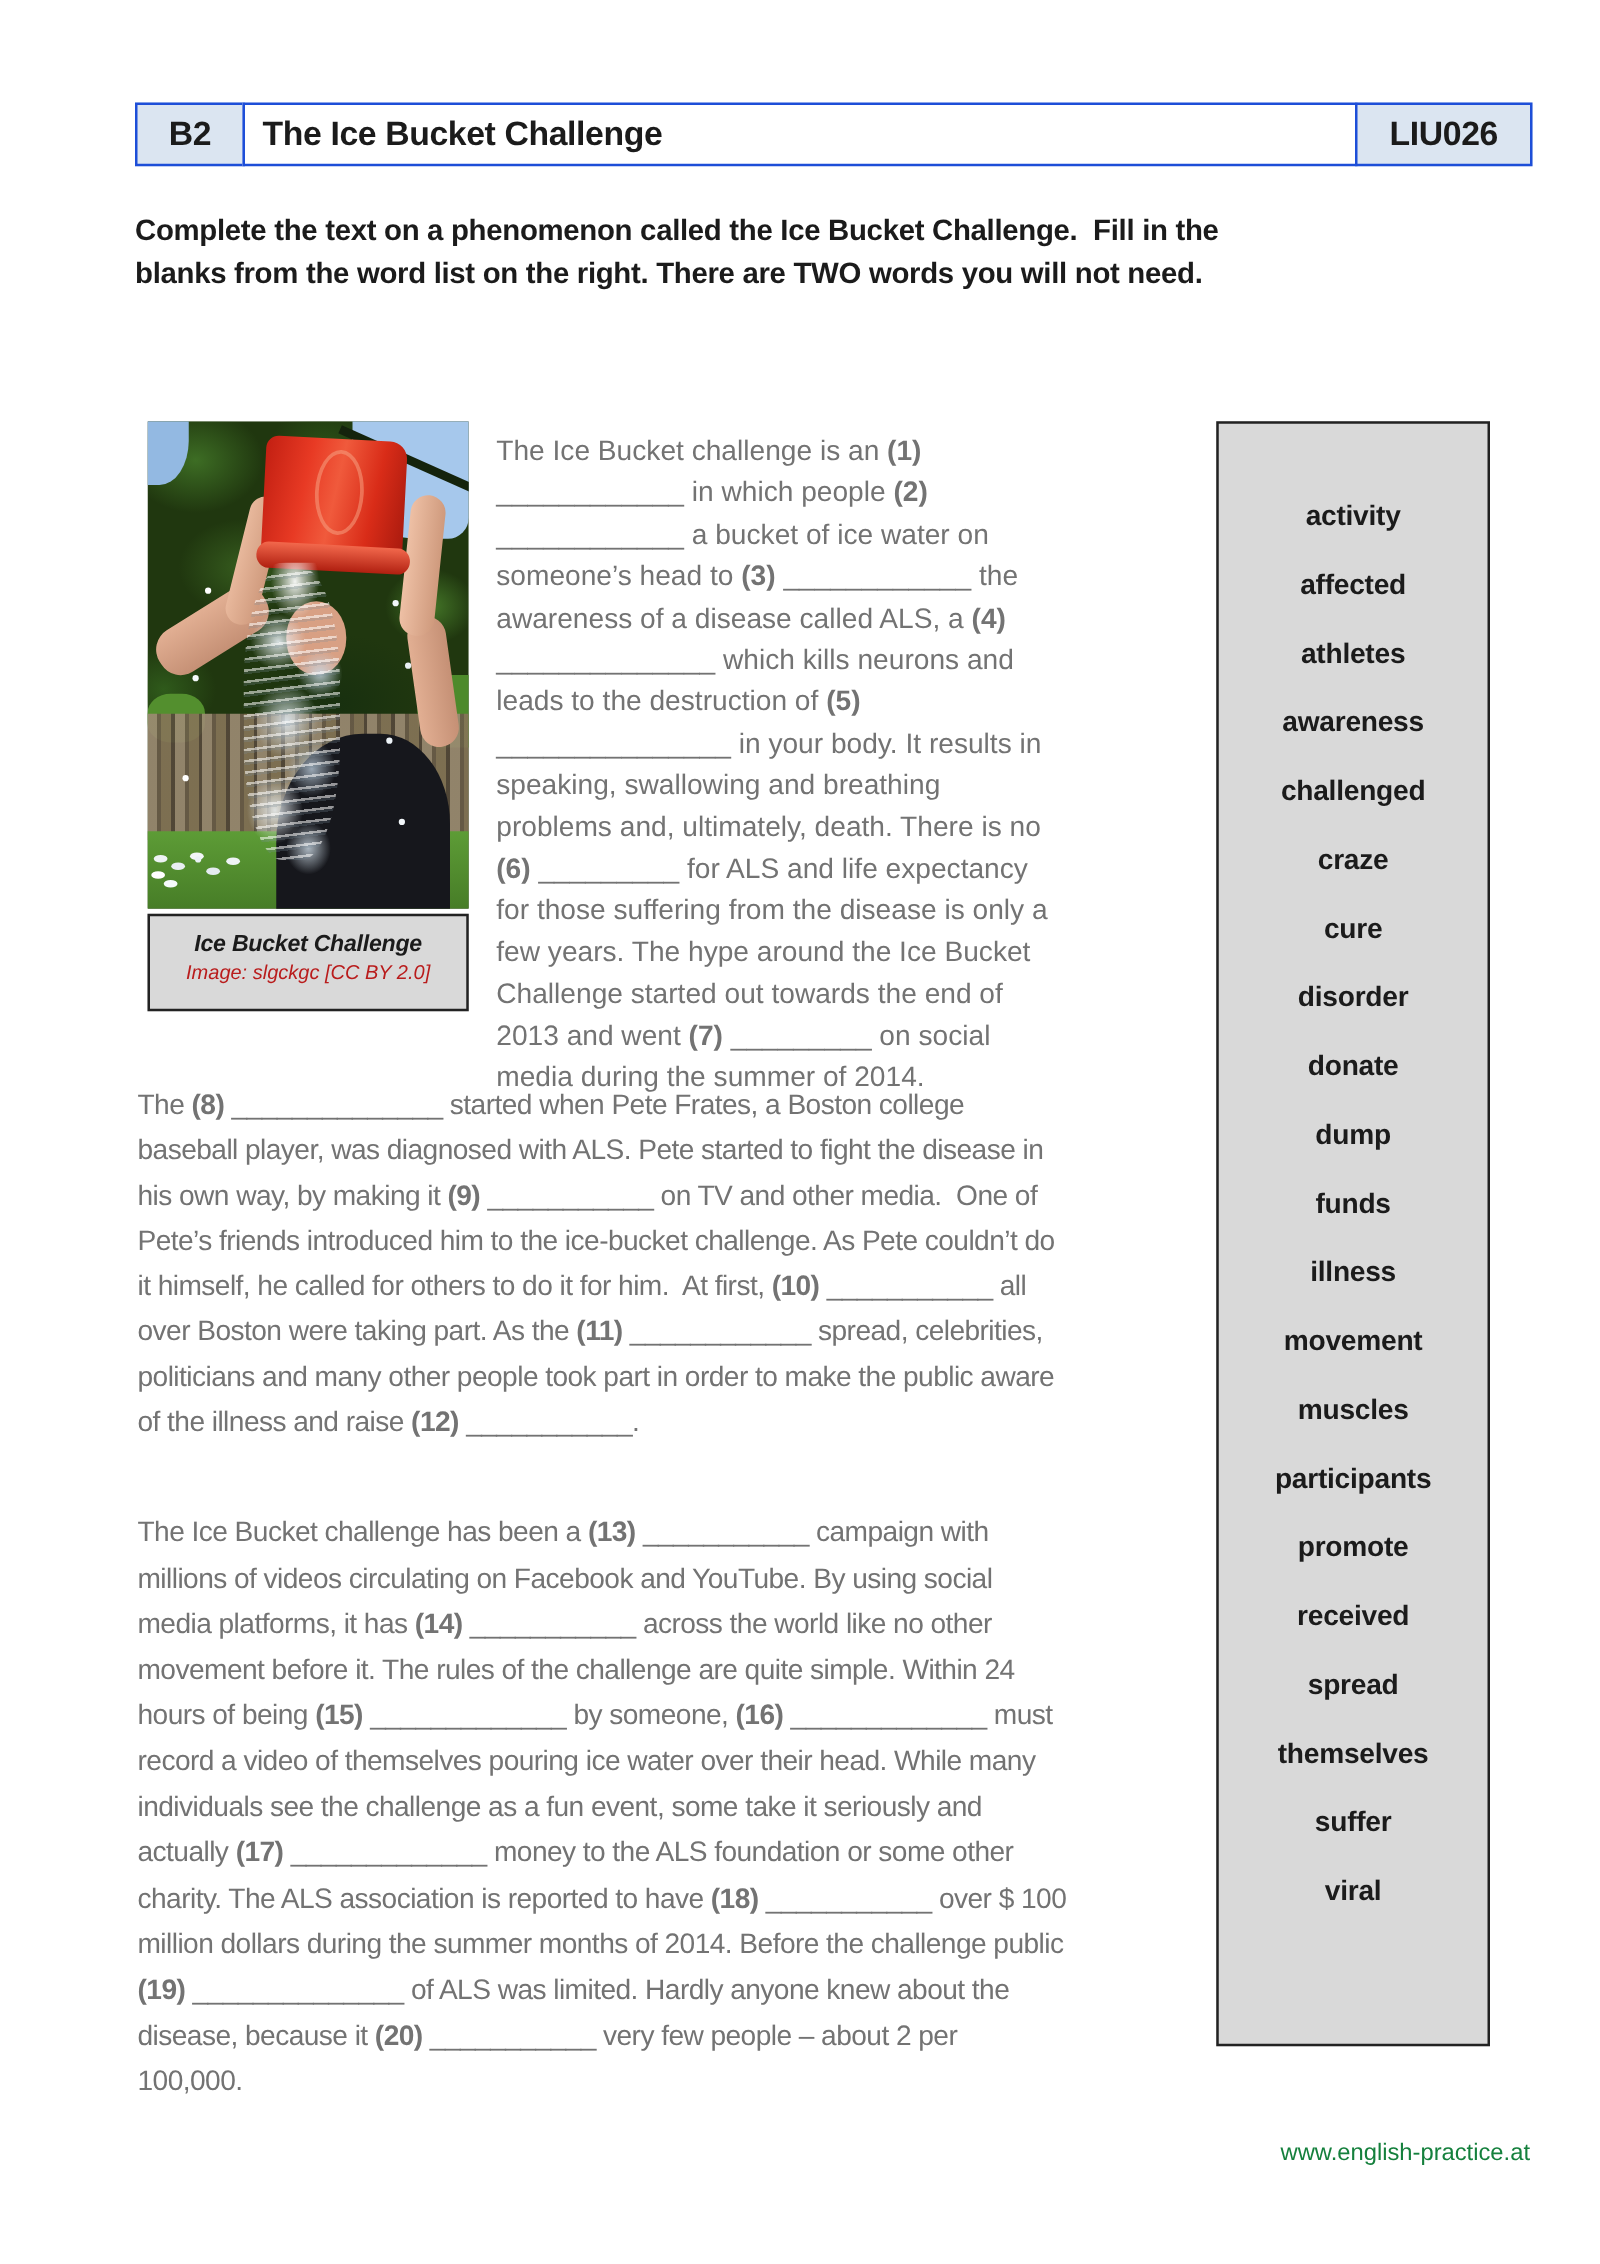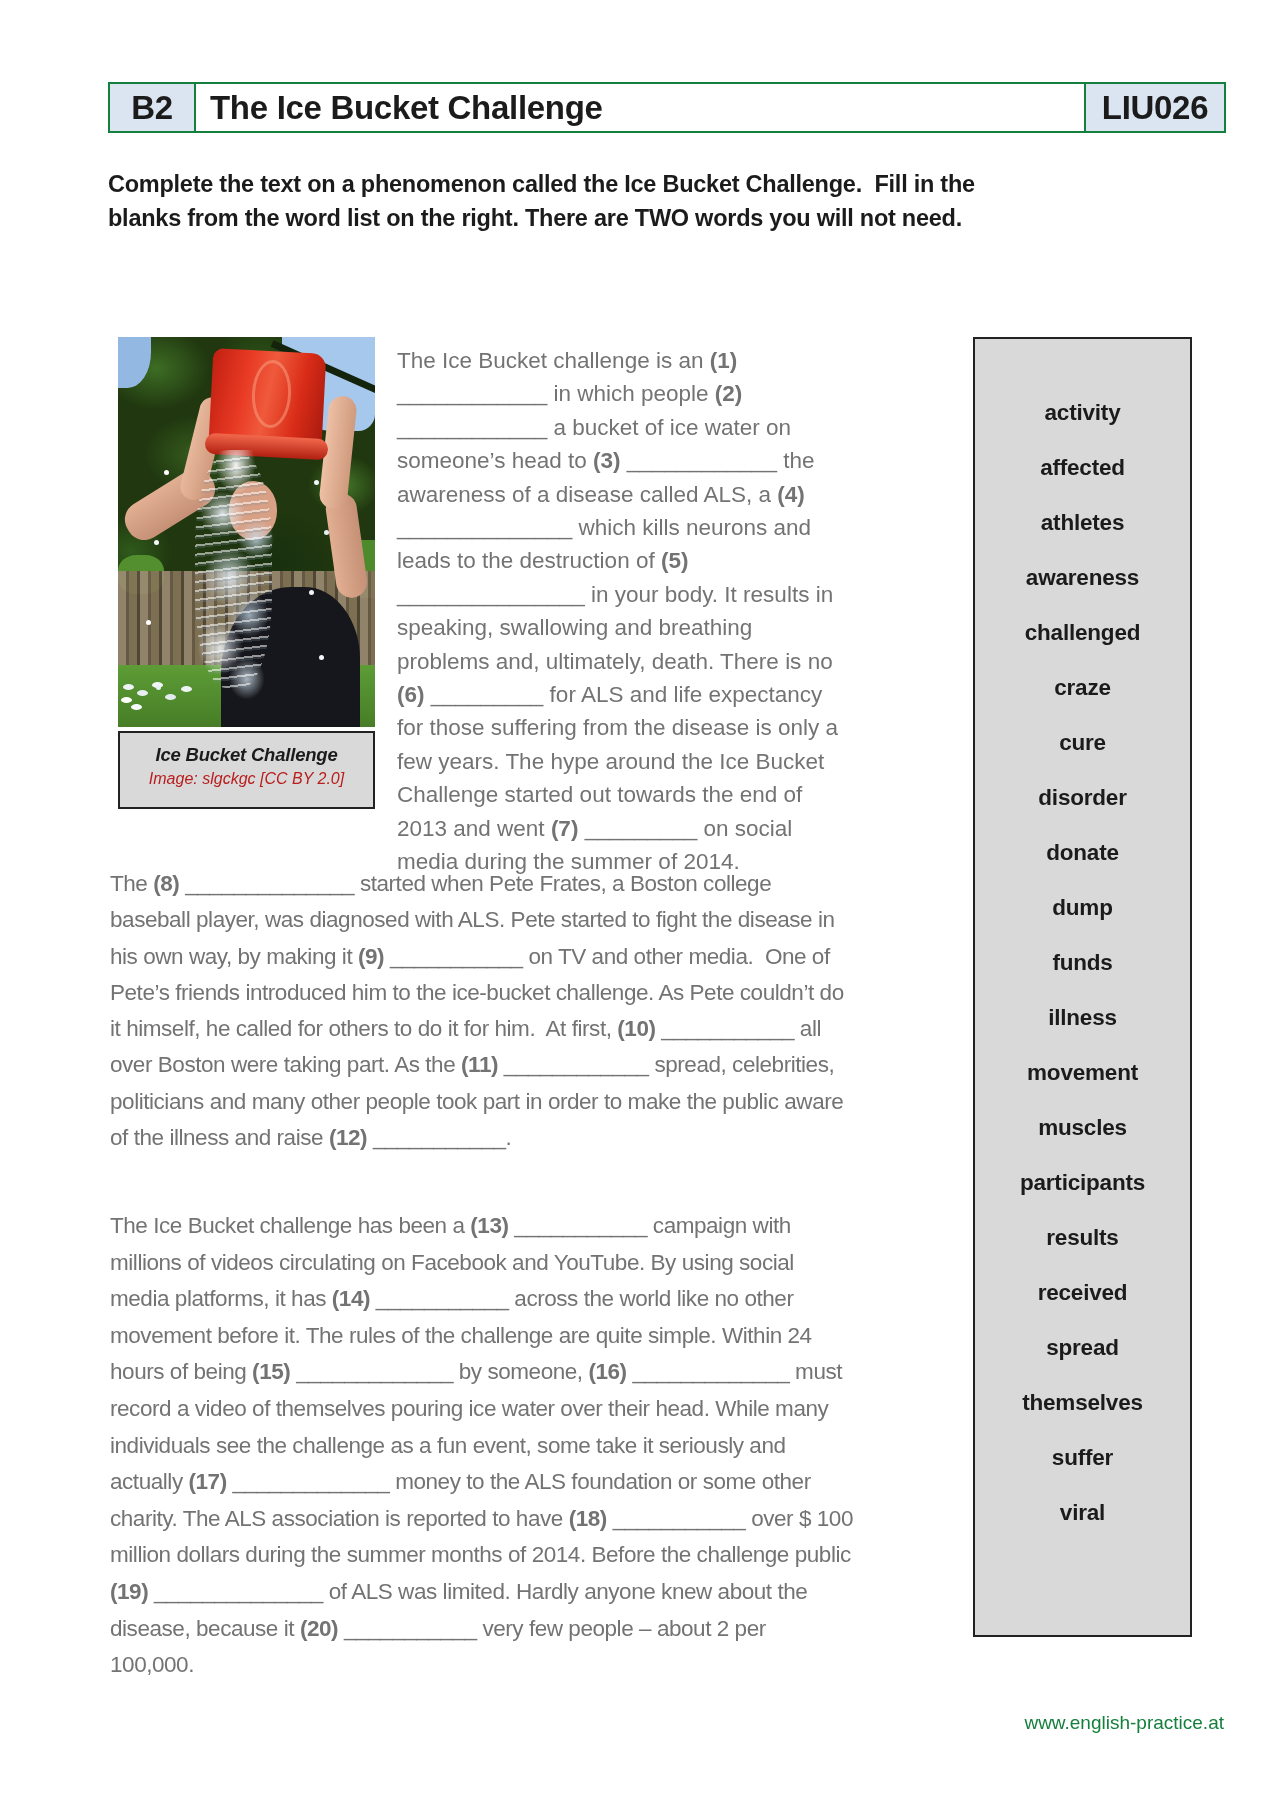--- a/index.html
+++ b/index.html
@@ -3,21 +3,21 @@
 <meta charset="utf-8">
 <style>
   html,body { margin:0; padding:0; background:#ffffff; }
   .page {
     position:relative; width:1280px; height:1811px; background:#ffffff;
     font-family:"Liberation Sans", sans-serif; color:#1b1b1b; overflow:hidden;
   }
 
   
   .header-bar { position:absolute; left:108px; top:82px; width:1118px; height:51px; display:flex; }
-  .hcell { border:2px solid #15803d; box-sizing:border-box; display:flex; align-items:center; font-weight:bold; font-size:33px; letter-spacing:-0.3px; }
+  .hcell { border:2px solid #1d4ed8; box-sizing:border-box; display:flex; align-items:center; font-weight:bold; font-size:27px; letter-spacing:-0.3px; }
   .hcell-b2 { width:88px; justify-content:center; background:#dbe5f1; }
   .hcell-title { flex:1; margin-left:-2px; background:#ffffff; padding-left:14px; }
   .hcell-code { width:142px; margin-left:-2px; justify-content:center; background:#dbe5f1; }
 
   
   .instructions { position:absolute; left:108px; top:167px; width:912px;
     font-weight:bold; font-size:23.5px; line-height:34px; letter-spacing:-0.25px; white-space:pre-wrap; }
 
   
   .photo { position:absolute; left:118px; top:337px; width:257px; height:390px; overflow:hidden; }
@@ -142,21 +142,21 @@
       <div class="word">craze</div>
       <div class="word">cure</div>
       <div class="word">disorder</div>
       <div class="word">donate</div>
       <div class="word">dump</div>
       <div class="word">funds</div>
       <div class="word">illness</div>
       <div class="word">movement</div>
       <div class="word">muscles</div>
       <div class="word">participants</div>
-      <div class="word">results</div>
+      <div class="word">promote</div>
       <div class="word">received</div>
       <div class="word">spread</div>
       <div class="word">themselves</div>
       <div class="word">suffer</div>
       <div class="word">viral</div>
     </div>
 
   <div class="footer">www.english-practice.at</div>
 
 </div>

